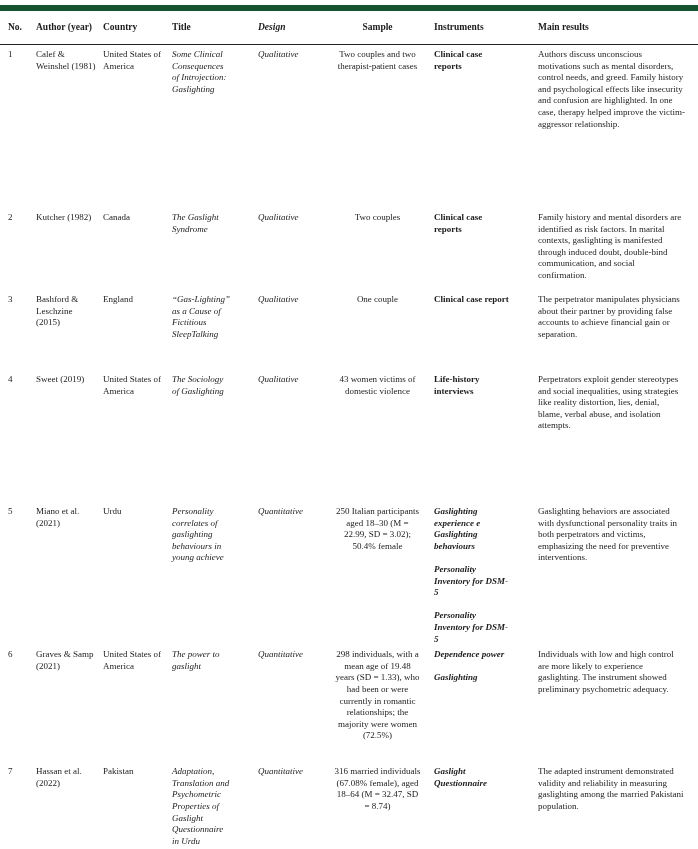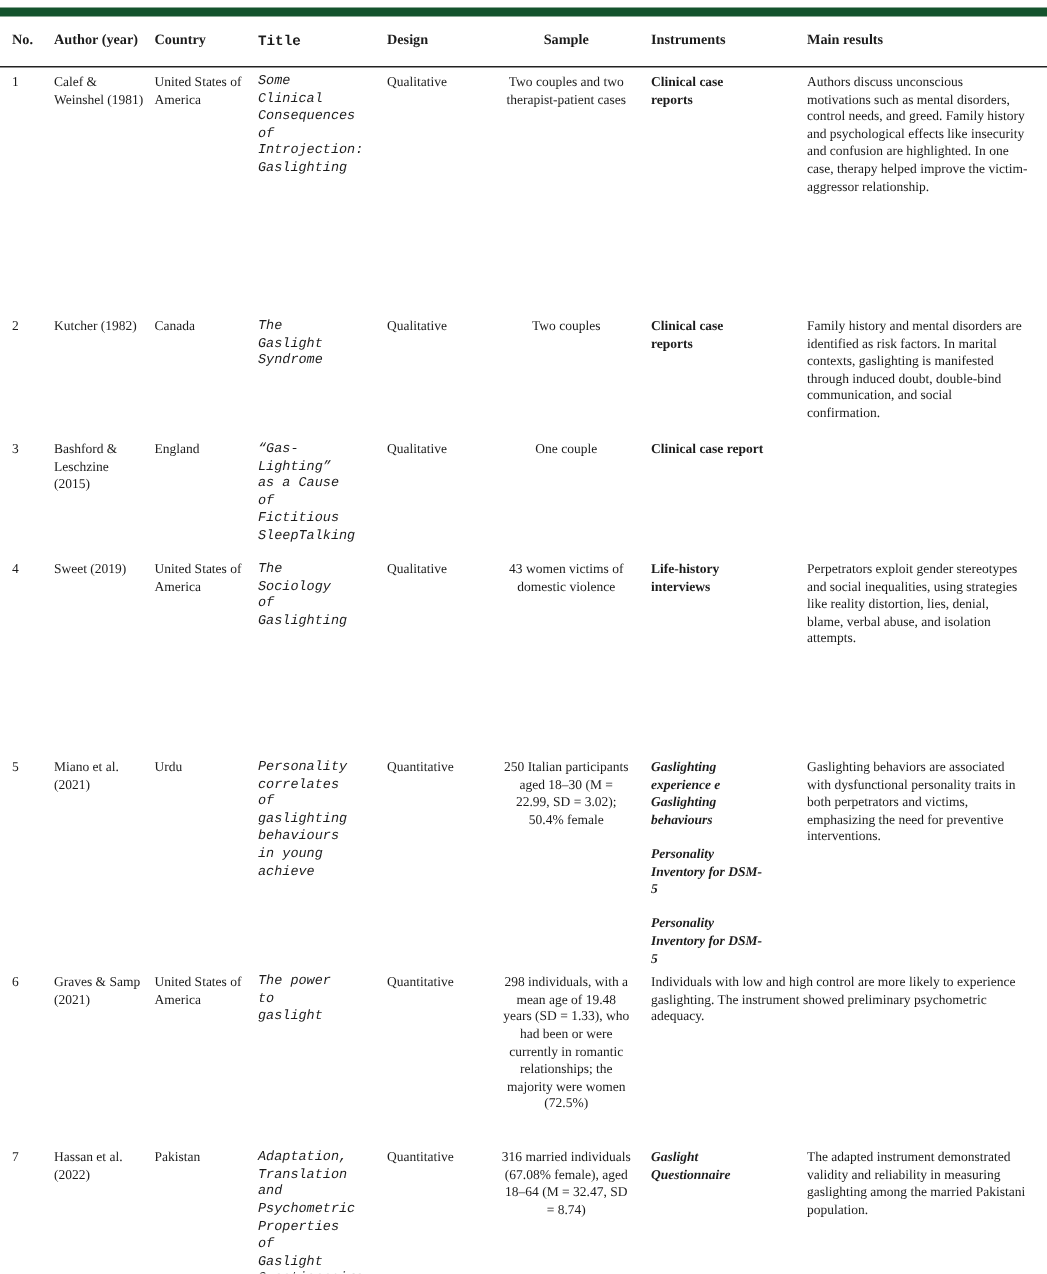--- a/index.html
+++ b/index.html
@@ -25,22 +25,22 @@
   .cell {
     box-sizing: border-box;
     font-size: 9px;
     line-height: 11.6px;
     padding-top: 4px;
   }
   
   .c-no          { width: 36px;  padding-left: 8px;  padding-right: 4px; }
   .c-author      { width: 67px;  padding-right: 7px; }
   .c-country     { width: 69px;  padding-right: 7px; }
-  .c-title       { width: 86px;  padding-right: 27px; font-family: Liberation Mono, monospace; }
-  .c-design      { width: 76px;  padding-right: 9px; }
+  .c-title       { width: 86px;  padding-right: 27px; }
+  .c-design      { width: 76px;  padding-right: 9px; font-style: italic; }
   .c-sample      { width: 100px; padding-right: 13px; text-align: center; }
   .c-instruments { width: 104px; padding-right: 28px; }
   .c-results     { flex: 1;      padding-right: 13px; }
 
   
   .header-row {
     border-bottom: 1.5px solid #222222;
     min-height: 33px;
     align-items: center;
   }
@@ -119,20 +119,21 @@
     <div class="trow body-row">
       <div class="cell c-no">3</div>
       <div class="cell c-author">Bashford &amp; Leschzine (2015)</div>
       <div class="cell c-country">England</div>
       <div class="cell c-title">“Gas-Lighting” as a Cause of Fictitious SleepTalking</div>
       <div class="cell c-design">Qualitative</div>
       <div class="cell c-sample">One couple</div>
       <div class="cell c-instruments">
         <p>Clinical case report</p>
       </div>
+      <div class="cell c-results">The perpetrator manipulates physicians about their partner by providing false accounts to achieve financial gain or separation.</div>
     </div>
 
     <div class="trow body-row">
       <div class="cell c-no">4</div>
       <div class="cell c-author">Sweet (2019)</div>
       <div class="cell c-country">United States of America</div>
       <div class="cell c-title">The Sociology of Gaslighting</div>
       <div class="cell c-design">Qualitative</div>
       <div class="cell c-sample">43 women victims of domestic violence</div>
       <div class="cell c-instruments">
@@ -156,20 +157,24 @@
       <div class="cell c-results">Gaslighting behaviors are associated with dysfunctional personality traits in both perpetrators and victims, emphasizing the need for preventive interventions.</div>
     </div>
 
     <div class="trow body-row">
       <div class="cell c-no">6</div>
       <div class="cell c-author">Graves &amp; Samp (2021)</div>
       <div class="cell c-country">United States of America</div>
       <div class="cell c-title">The power to gaslight</div>
       <div class="cell c-design">Quantitative</div>
       <div class="cell c-sample">298 individuals, with a mean age of 19.48 years (SD = 1.33), who had been or were currently in romantic relationships; the majority were women (72.5%)</div>
+      <div class="cell c-instruments">
+        <p>Dependence power</p>
+        <p>Gaslighting</p>
+      </div>
       <div class="cell c-results">Individuals with low and high control are more likely to experience gaslighting. The instrument showed preliminary psychometric adequacy.</div>
     </div>
 
     <div class="trow body-row">
       <div class="cell c-no">7</div>
       <div class="cell c-author">Hassan et al. (2022)</div>
       <div class="cell c-country">Pakistan</div>
       <div class="cell c-title">Adaptation, Translation and Psychometric Properties of Gaslight Questionnaire in Urdu Language</div>
       <div class="cell c-design">Quantitative</div>
       <div class="cell c-sample">316 married individuals (67.08% female), aged 18–64 (M = 32.47, SD = 8.74)</div>

